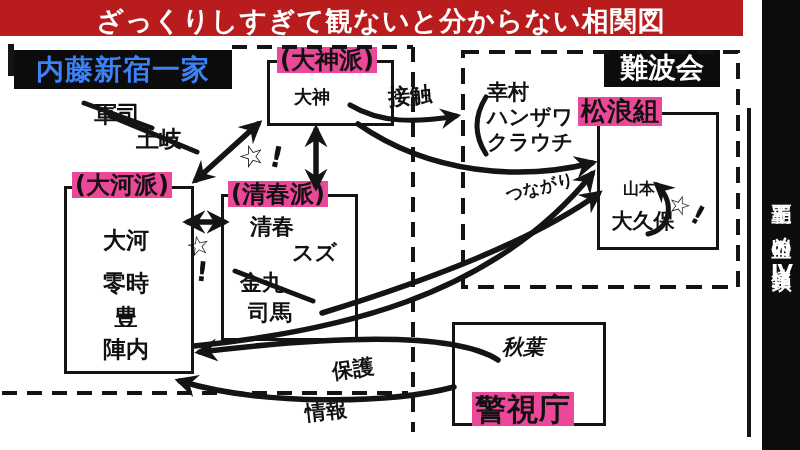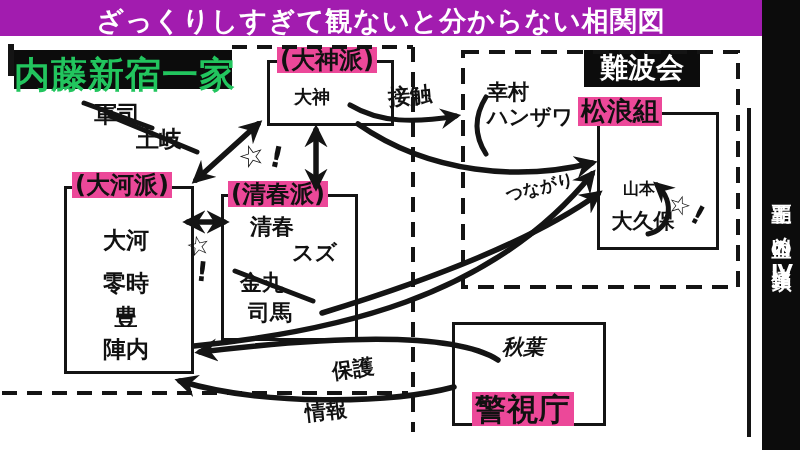--- a/index.html
+++ b/index.html
@@ -6,21 +6,21 @@
   body{width:800px;height:450px;overflow:hidden;background:#fff;
        font-family:"DejaVu Sans","Liberation Sans",sans-serif;}
   .stage{position:relative;width:800px;height:450px;background:#fff;}
   .abs{position:absolute;}
   .txt{position:absolute;font-weight:bold;color:#111;white-space:nowrap;line-height:1.1;}
   .ctr{text-align:center;}
   .whitebg{background:#ec4899;padding:0 3px;}
   .blackbar{background:#0c0c0c;color:#fff;}
   .box{position:absolute;border:3px solid #141414;background:transparent;}
   svg{position:absolute;left:0;top:0;pointer-events:none;}
-  .titlebar{position:absolute;left:0;top:0;width:800px;height:36px;background:#a21caf;}
+  .titlebar{position:absolute;left:0;top:0;width:743px;height:36px;background:#b91c1c;}
   .titlebar span{position:absolute;left:0;top:3px;width:762px;text-align:center;
        color:#fff;font-weight:bold;font-size:27px;letter-spacing:1px;}
   .sidebar{position:absolute;left:762px;top:0;width:38px;height:450px;background:#0c0c0c;}
   .sidebar span{position:absolute;left:7px;top:188px;color:#fff;font-weight:bold;font-size:20px;
        writing-mode:vertical-rl;text-orientation:upright;letter-spacing:3px;white-space:nowrap;}
   .mark{position:absolute;font-weight:bold;color:#111;}
 </style>
 </head>
 <body>
 
@@ -28,21 +28,21 @@
 
   <div class="titlebar">
     <span>ざっくりしすぎて観ないと分からない相関図</span>
   </div>
 
   <div class="sidebar">
     <span>覇王 凶血の連鎖Ⅳ</span>
   </div>
 
   <div class="abs blackbar" style="left:14px;top:50px;width:218px;height:39px;">
-    <span class="txt" style="left:0;top:5px;width:218px;text-align:center;color:#22c55e;font-size:36px;letter-spacing:1px;">内藤新宿一家</span>
+    <span class="txt" style="left:0;top:5px;width:218px;text-align:center;color:#3b82f6;font-size:28px;letter-spacing:1px;">内藤新宿一家</span>
   </div>
 
   <span class="txt" style="left:94px;top:102px;font-size:23px;">軍司</span>
   <span class="txt" style="left:136px;top:127px;font-size:23px;">土岐</span>
 
   <div class="box" style="left:267px;top:60px;width:121px;height:60px;"></div>
   <span class="txt whitebg" style="left:277px;top:47px;font-size:24px;">(大神派)</span>
   <span class="txt" style="left:294px;top:87px;font-size:18px;">大神</span>
 
   <div class="box" style="left:64px;top:186px;width:124px;height:182px;"></div>
@@ -52,25 +52,26 @@
   <span class="txt ctr" style="left:64px;top:305px;width:124px;font-size:23px;">豊</span>
   <span class="txt ctr" style="left:64px;top:337px;width:124px;font-size:23px;">陣内</span>
 
   <div class="box" style="left:221px;top:194px;width:131px;height:141px;"></div>
   <span class="txt whitebg" style="left:228px;top:181px;font-size:24px;">(清春派)</span>
   <span class="txt" style="left:250px;top:215px;font-size:22px;">清春</span>
   <span class="txt" style="left:292px;top:241px;font-size:22px;">スズ</span>
   <span class="txt" style="left:240px;top:271px;font-size:22px;">金丸</span>
   <span class="txt" style="left:248px;top:301px;font-size:22px;">司馬</span>
 
-  <div class="abs blackbar" style="left:584px;top:50px;width:116px;height:37px;">
+  <div class="abs blackbar" style="left:604px;top:50px;width:116px;height:37px;">
     <span class="txt" style="left:0;top:3px;width:116px;text-align:center;color:#fff;font-size:28px;">難波会</span>
   </div>
   <span class="txt" style="left:487px;top:81px;font-size:21px;">幸村</span>
   <span class="txt" style="left:487px;top:106px;font-size:21px;">ハンザワ</span>
+  <span class="txt" style="left:487px;top:131px;font-size:21px;">クラウチ</span>
 
   <div class="box" style="left:597px;top:112px;width:116px;height:132px;"></div>
   <span class="txt whitebg" style="left:578px;top:97px;font-size:26px;">松浪組</span>
   <span class="txt ctr" style="left:588px;top:180px;width:102px;font-size:16px;">山本</span>
   <span class="txt ctr" style="left:588px;top:210px;width:110px;font-size:21px;">大久保</span>
 
   <div class="box" style="left:452px;top:322px;width:148px;height:98px;"></div>
   <span class="txt" style="left:502px;top:336px;font-size:21px;font-style:italic;">秋葉</span>
   <span class="txt whitebg" style="left:472px;top:392px;font-size:31px;letter-spacing:1px;">警視庁</span>
 

